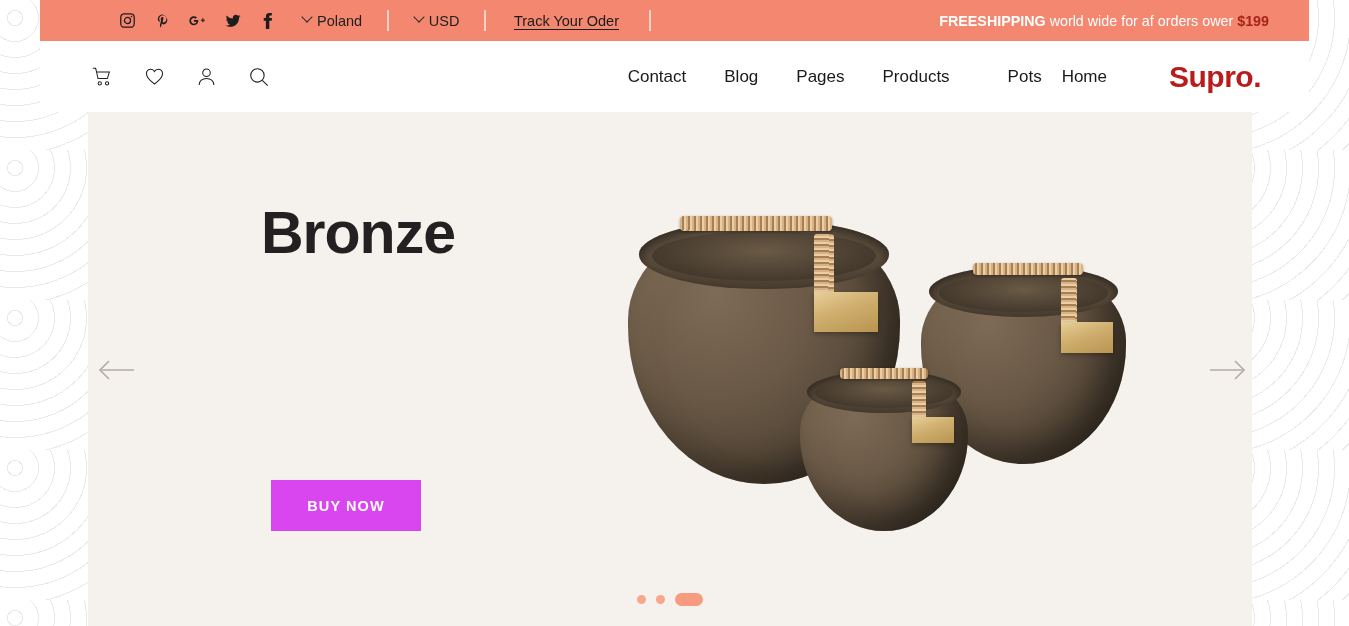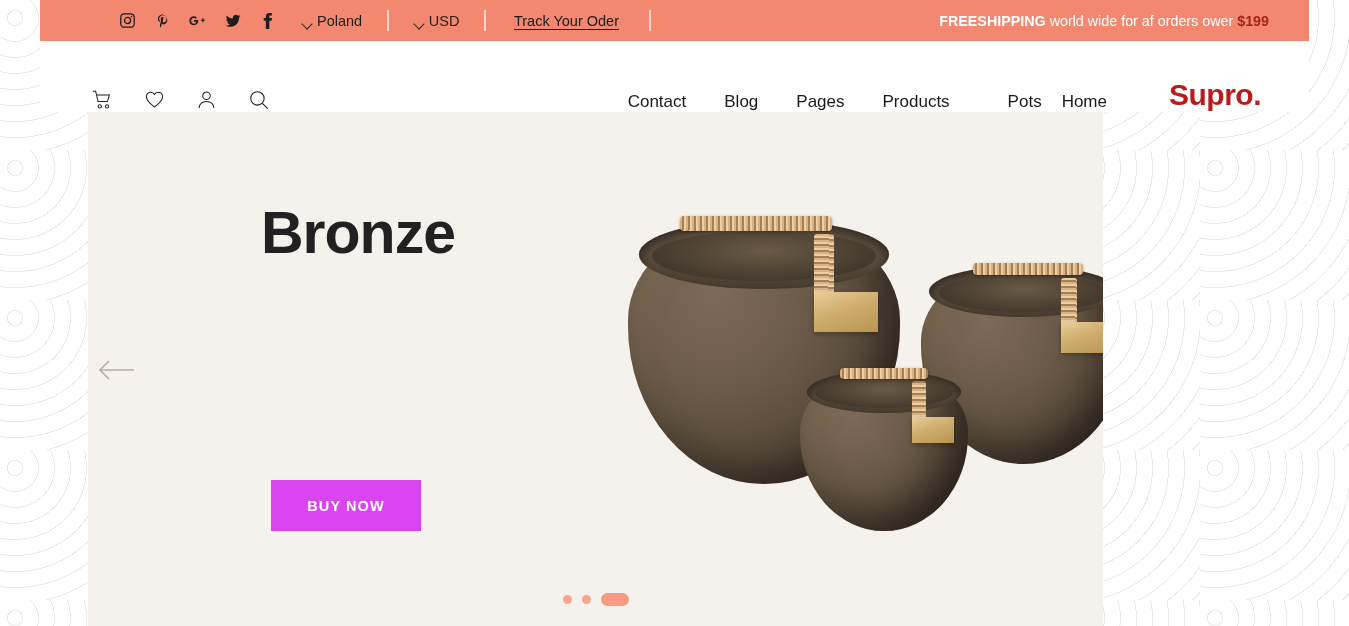--- a/index.html
+++ b/index.html
@@ -37,21 +37,21 @@
     display:flex; align-items:center; gap:16px;
     margin-left:78px;
   }
   .social .ic {
     display:flex; align-items:center; justify-content:center;
     width:19px; height:19px; color:#1d1d1d;
   }
   .social .ic svg { display:block; }
 
   .tb-item {
-    display:flex; align-items:flex-end; gap:5px;
+    display:flex; align-items:flex-start; gap:5px;
     font-size:14.5px; color:#1f1f1f; white-space:nowrap;
   }
   .chev { display:inline-block; width:9px; height:9px; position:relative; }
   .chev::after{
     content:""; position:absolute; left:0; top:0;
     width:7px; height:7px;
     border-right:1.4px solid #2b2b2b; border-bottom:1.4px solid #2b2b2b;
     transform:rotate(45deg);
   }
   .sep { width:1.6px; height:21px; background:#f7d8cd; opacity:.95; }
@@ -60,37 +60,37 @@
   .promo {
     margin-left:auto; margin-right:40px;
     font-size:14.3px; color:#ffffff; white-space:nowrap;
   }
   .promo b { font-weight:bold; }
   .promo .price { color:#a5251a; font-weight:bold; }
 
   
   .header {
     position:absolute; left:40px; top:41px; width:1269px; height:71px;
-    background:#ffffff; display:flex; align-items:flex-end;
+    background:#ffffff; display:flex; align-items:center;
   }
   .head-icons { display:flex; align-items:center; gap:27px; margin-left:50px; }
   .head-icons .hic { width:25px; height:25px; color:#1f1f1f; display:flex; align-items:center; justify-content:center; }
   .head-icons .hic svg { display:block; }
 
   .nav { margin-left:auto; display:flex; align-items:center; gap:38px; }
   .nav a { font-size:17px; color:#1a1a1a; text-decoration:none; white-space:nowrap; }
   .brand {
     margin-left:62px; margin-right:48px;
     font-size:30px; font-weight:bold; letter-spacing:-.5px; color:#b91c1c;
     white-space:nowrap;
   }
 
   
   .hero {
-    position:absolute; left:88px; top:112px; width:1015px; height:514px;
+    position:absolute; left:88px; top:112px; width:1164px; height:514px;
     background:#F5F1EC; overflow:hidden;
   }
   .hero-text { position:absolute; left:173px; top:94px; width:430px; }
   .hero-title {
     font-size:59px; line-height:.92; font-weight:bold;
     color:#222020; letter-spacing:-1px;
   }
   .hero-sub {
     margin-top:46px; font-size:15.5px; line-height:1.85;
     color:#8d8880; max-width:300px;

